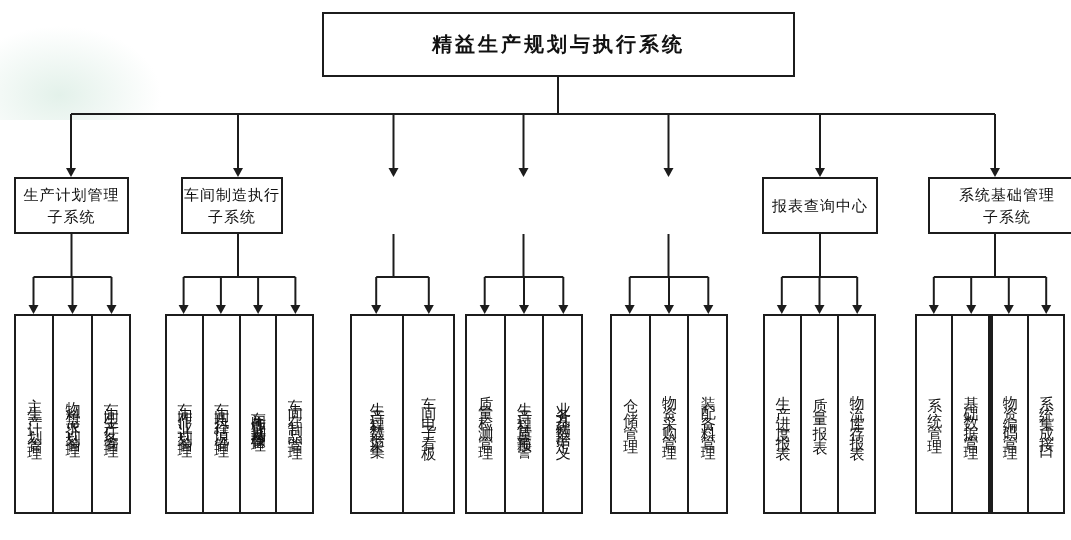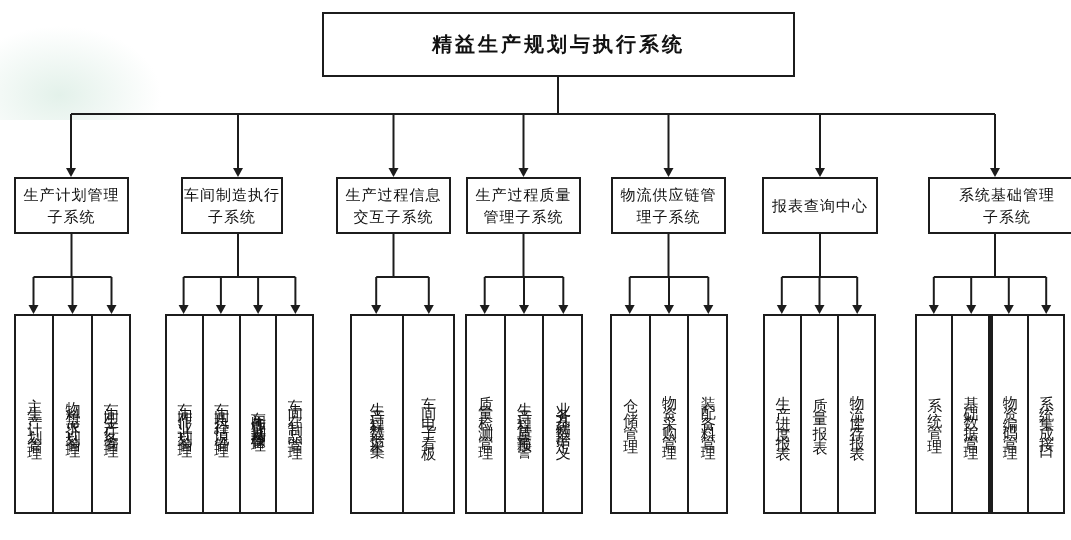--- a/index.html
+++ b/index.html
@@ -148,32 +148,20 @@
   </div>
 
   <div class="box l2" id="n1">
     <div>生产计划管理</div>
     <div>子系统</div>
   </div>
   <div class="box l2" id="n2">
     <div>车间制造执行</div>
     <div>子系统</div>
   </div>
-  <div class="box l2" id="n3">
-    <div>生产过程信息</div>
-    <div>交互子系统</div>
-  </div>
-  <div class="box l2" id="n4">
-    <div>生产过程质量</div>
-    <div>管理子系统</div>
-  </div>
-  <div class="box l2" id="n5">
-    <div>物流供应链管</div>
-    <div>理子系统</div>
-  </div>
   <div class="box l2" id="n6">
     <div>报表查询中心</div>
   </div>
   <div class="box l2" id="n7">
     <div>系统基础管理</div>
     <div>子系统</div>
   </div>
 
   <div class="leaves" id="g1">
     <div class="leaf">

